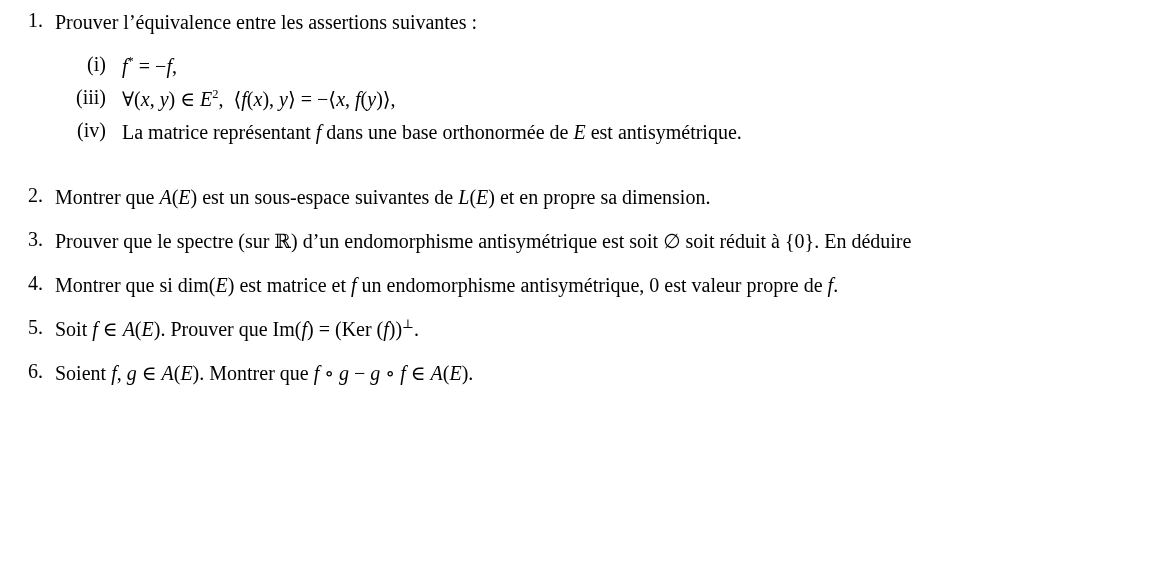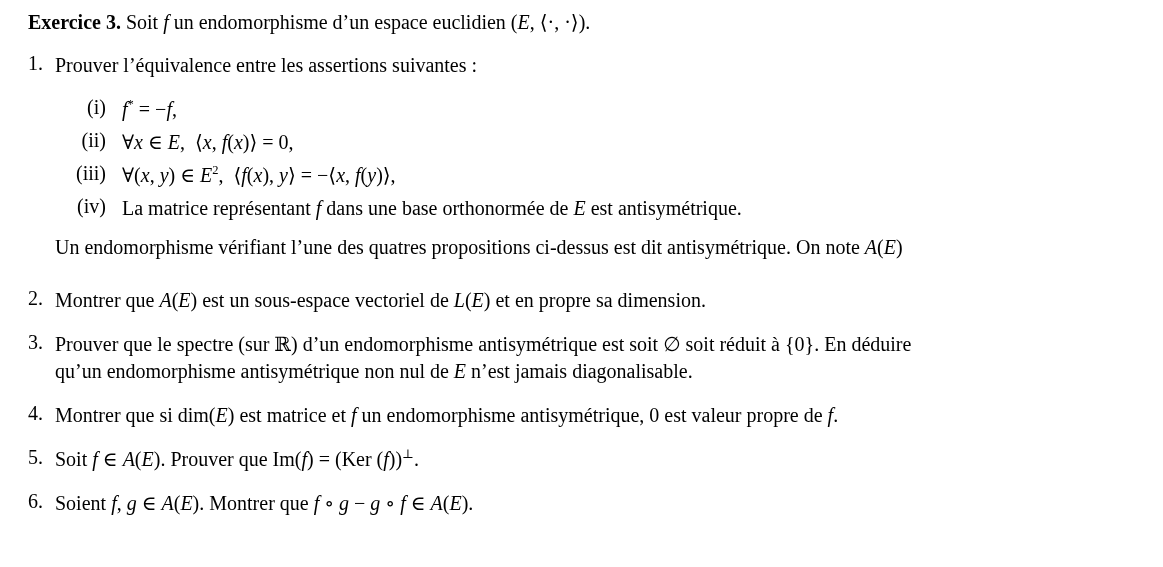--- a/index.html
+++ b/index.html
@@ -21,71 +21,58 @@
   .line{line-height:27px;white-space:pre-wrap;}
   .it{font-style:italic;}
   .b{font-weight:700;}
   .cal{font-style:italic;}
   .sup{font-size:12.5px;vertical-align:super;line-height:0;}
 </style>
 </head>
 <body>
 
 <main class="page">
-    <div class="block para">
-      <div class="content">
-        <div class="line"><span class="b">Exercice 3.</span><span> Soit </span><span class="it">f</span><span> un endomorphisme d’un espace euclidien (</span><span class="it">E</span><span>, ⟨·, ·⟩).</span></div>
-      </div>
-    </div>
     <div class="block item">
       <span class="marker">1.</span>
       <div class="content">
         <div class="line"><span>Prouver l’équivalence entre les assertions suivantes :</span></div>
       </div>
     </div>
     <div class="block subitem">
       <span class="marker">(i)</span>
       <div class="content">
         <div class="line"><span class="it">f</span><span class="sup">*</span><span> = −</span><span class="it">f</span><span>,</span></div>
-      </div>
-    </div>
-    <div class="block subitem">
-      <span class="marker">(ii)</span>
-      <div class="content">
-        <div class="line"><span>∀</span><span class="it">x</span><span> ∈ </span><span class="it">E</span><span>,  ⟨</span><span class="it">x</span><span>, </span><span class="it">f</span><span>(</span><span class="it">x</span><span>)⟩ = 0,</span></div>
       </div>
     </div>
     <div class="block subitem">
       <span class="marker">(iii)</span>
       <div class="content">
         <div class="line"><span>∀(</span><span class="it">x</span><span>, </span><span class="it">y</span><span>) ∈ </span><span class="it">E</span><span class="sup">2</span><span>,  ⟨</span><span class="it">f</span><span>(</span><span class="it">x</span><span>), </span><span class="it">y</span><span>⟩ = −⟨</span><span class="it">x</span><span>, </span><span class="it">f</span><span>(</span><span class="it">y</span><span>)⟩,</span></div>
       </div>
     </div>
     <div class="block subitem">
       <span class="marker">(iv)</span>
       <div class="content">
         <div class="line"><span>La matrice représentant </span><span class="it">f</span><span> dans une base orthonormée de </span><span class="it">E</span><span> est antisymétrique.</span></div>
       </div>
     </div>
     <div class="block note">
       <div class="content">
-        <div class="line"><span>Un endomorphisme vérifiant l’une des quatres propositions ci-dessus est dit antisymétrique. On note </span><span class="cal">A</span><span>(</span><span class="it">E</span><span>)</span></div>
       </div>
     </div>
     <div class="block item">
       <span class="marker">2.</span>
       <div class="content">
-        <div class="line"><span>Montrer que </span><span class="cal">A</span><span>(</span><span class="it">E</span><span>) est un sous-espace vectoriel de </span><span class="it">L</span><span>(</span><span class="it">E</span><span>) et en propre sa dimension.</span></div>
+        <div class="line"><span>Montrer que </span><span class="cal">A</span><span>(</span><span class="it">E</span><span>) est un sous-espace suivantes de </span><span class="it">L</span><span>(</span><span class="it">E</span><span>) et en propre sa dimension.</span></div>
       </div>
     </div>
     <div class="block item">
       <span class="marker">3.</span>
       <div class="content">
         <div class="line"><span>Prouver que le spectre (sur ℝ) d’un endomorphisme antisymétrique est soit ∅ soit réduit à {0}. En déduire</span></div>
-        <div class="line"><span>qu’un endomorphisme antisymétrique non nul de </span><span class="it">E</span><span> n’est jamais diagonalisable.</span></div>
       </div>
     </div>
     <div class="block item">
       <span class="marker">4.</span>
       <div class="content">
         <div class="line"><span>Montrer que si dim(</span><span class="it">E</span><span>) est matrice et </span><span class="it">f</span><span> un endomorphisme antisymétrique, 0 est valeur propre de </span><span class="it">f</span><span>.</span></div>
       </div>
     </div>
     <div class="block item">
       <span class="marker">5.</span>

